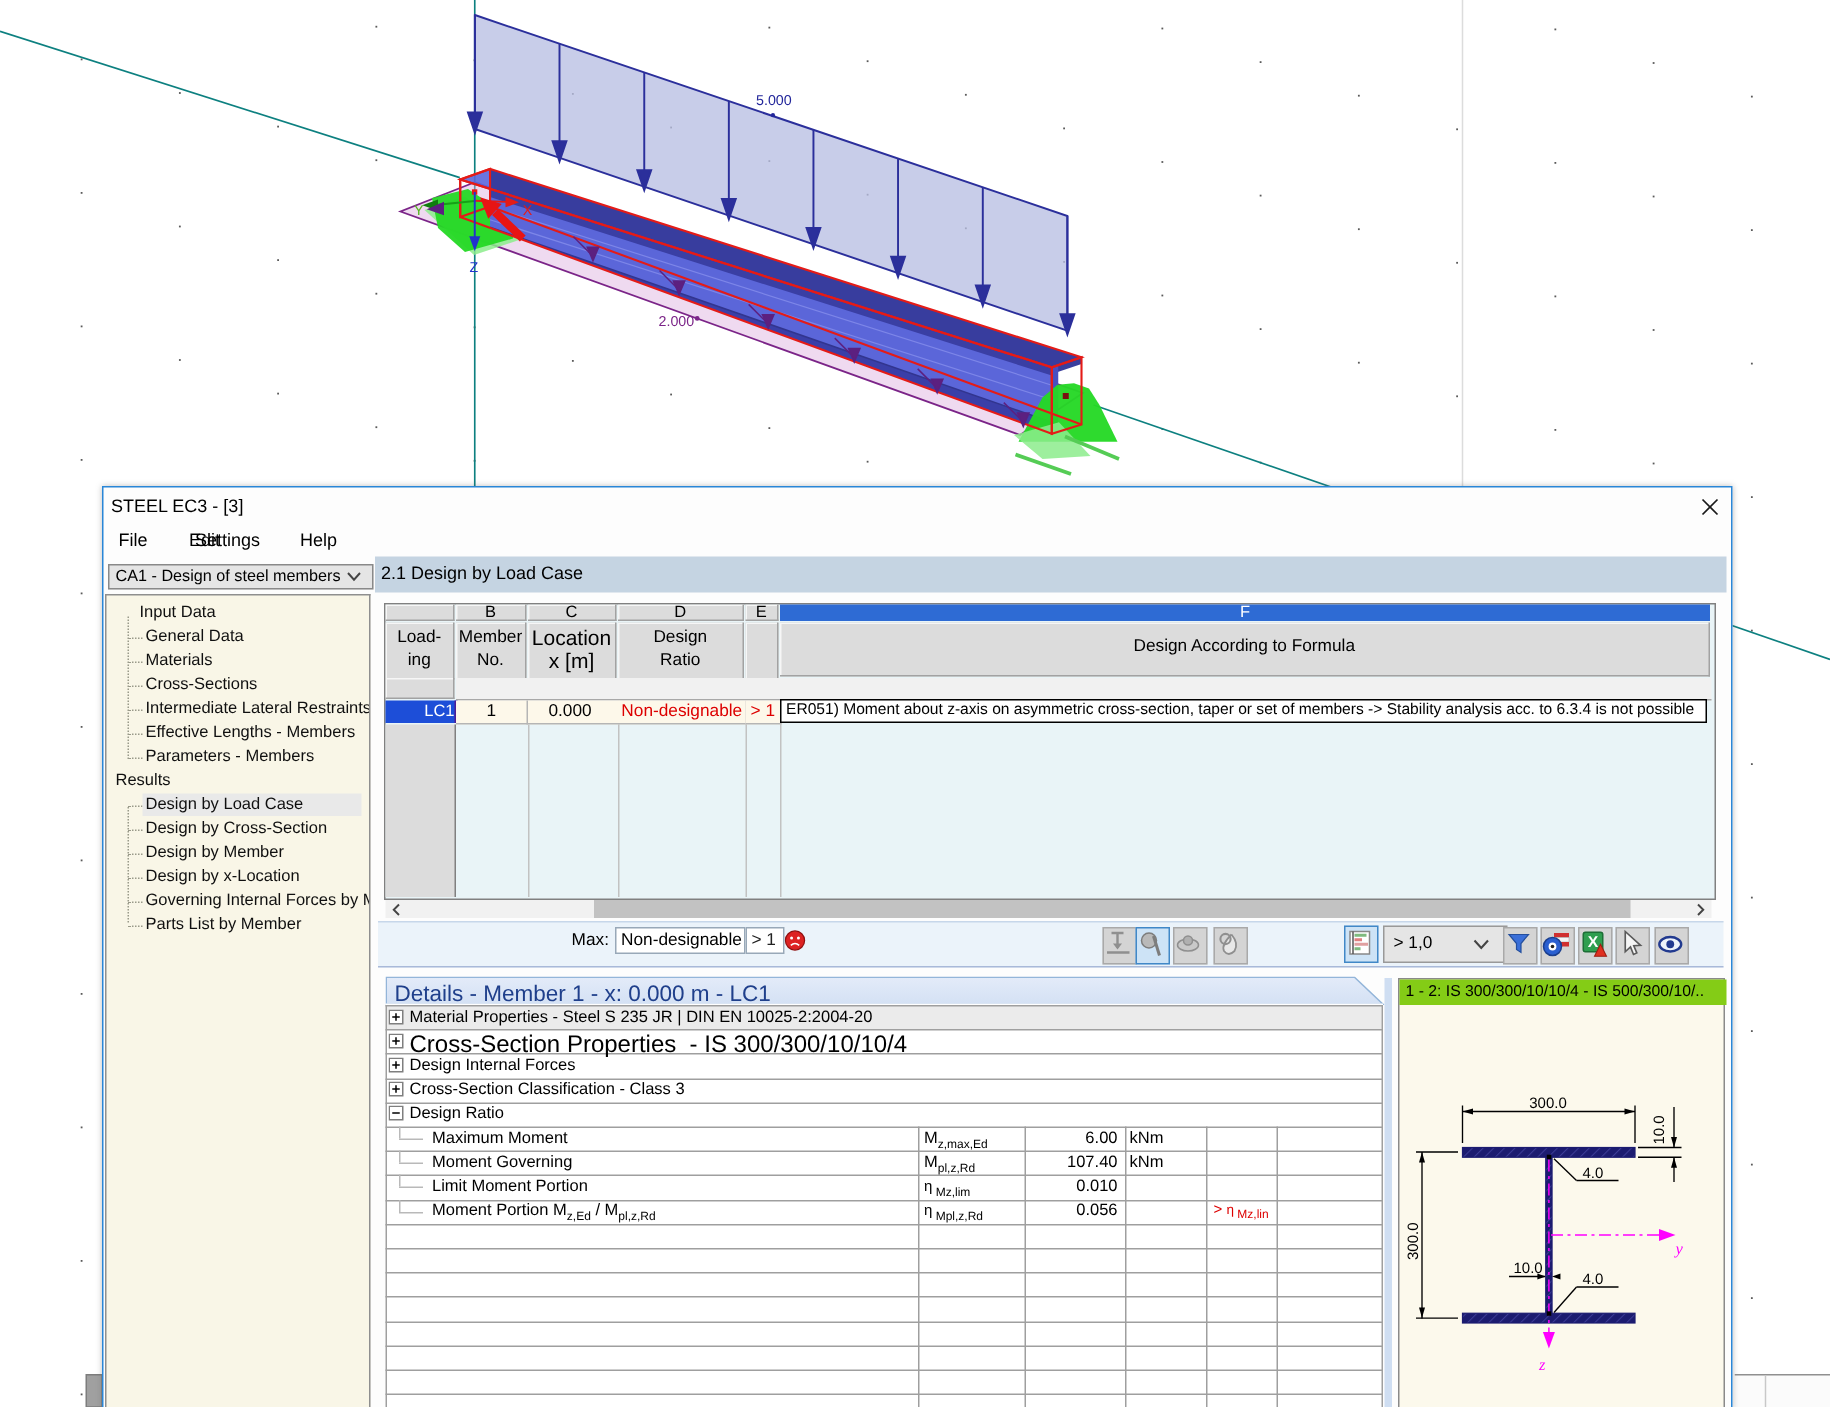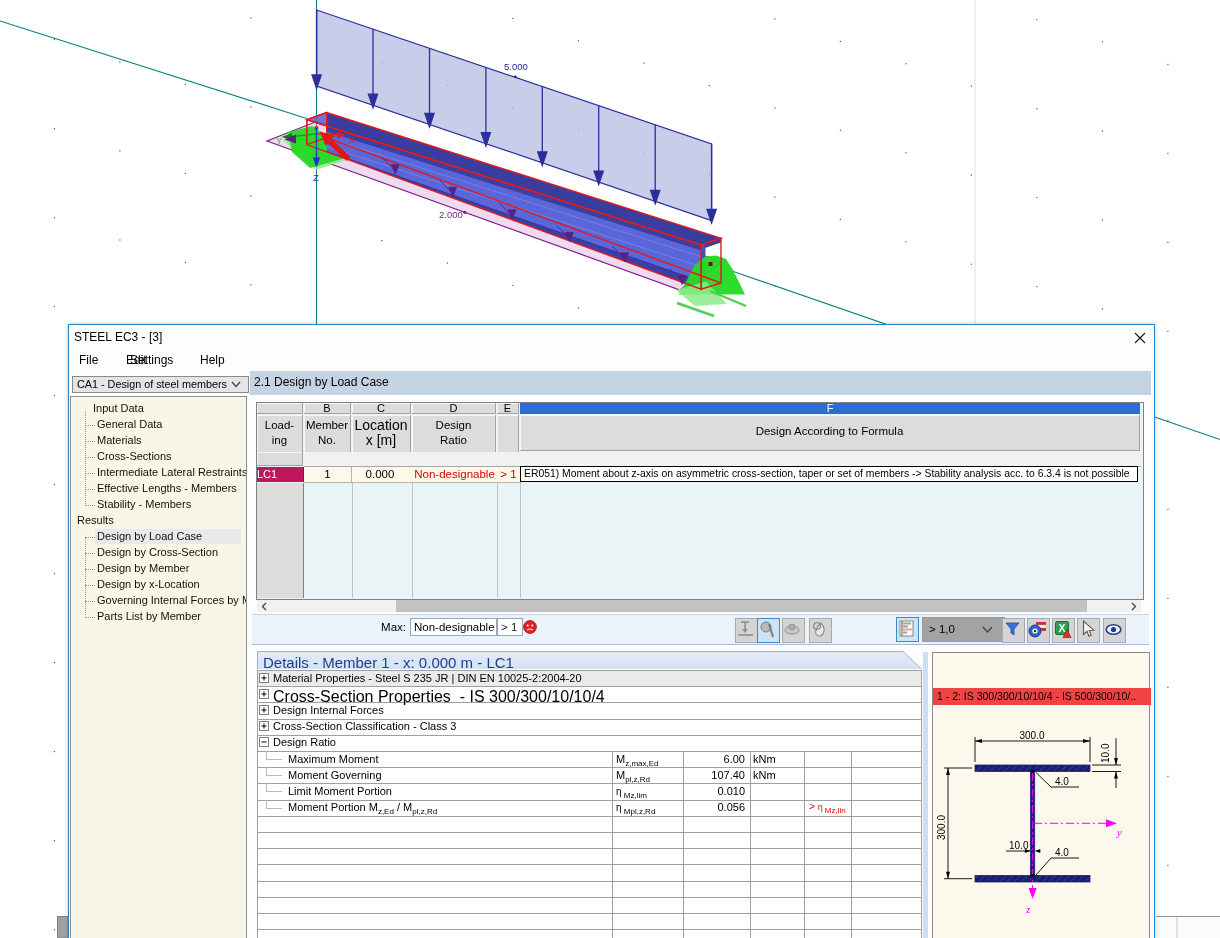--- a/index.html
+++ b/index.html
@@ -214,21 +214,21 @@
 <div class="ti" style="left:26px;top:21px;">General Data</div>
 <div class="dotl" style="left:14px;top:44px;width:10px;"></div>
 <div class="ti" style="left:26px;top:37px;">Materials</div>
 <div class="dotl" style="left:14px;top:60px;width:10px;"></div>
 <div class="ti" style="left:26px;top:53px;">Cross-Sections</div>
 <div class="dotl" style="left:14px;top:76px;width:10px;"></div>
 <div class="ti" style="left:26px;top:69px;">Intermediate Lateral Restraints</div>
 <div class="dotl" style="left:14px;top:92px;width:10px;"></div>
 <div class="ti" style="left:26px;top:85px;">Effective Lengths - Members</div>
 <div class="dotl" style="left:14px;top:108px;width:10px;"></div>
-<div class="ti" style="left:26px;top:101px;">Stability - Members</div>
+<div class="ti" style="left:26px;top:101px;">Parameters - Members</div>
 <div class="ti" style="left:6px;top:117px;">Results</div>
 <div class="dotl" style="left:14px;top:140px;width:10px;"></div>
 <div class="abs" style="left:24px;top:132px;width:146px;height:15px;background:#e9e9e9;"></div>
 <div class="ti" style="left:26px;top:133px;">Design by Load Case</div>
 <div class="dotl" style="left:14px;top:156px;width:10px;"></div>
 <div class="ti" style="left:26px;top:149px;">Design by Cross-Section</div>
 <div class="dotl" style="left:14px;top:172px;width:10px;"></div>
 <div class="ti" style="left:26px;top:165px;">Design by Member</div>
 <div class="dotl" style="left:14px;top:188px;width:10px;"></div>
 <div class="ti" style="left:26px;top:181px;">Design by x-Location</div>
@@ -250,21 +250,21 @@
 <div class="cell ghead" style="left:497px;top:403px;width:21px;height:10px;font-size:11px;text-align:center;line-height:10px;">E</div>
 <div class="cell" style="left:520px;top:403px;width:620px;height:11px;background:#2e6bd4;color:#fff;font-size:11px;text-align:center;line-height:11px;">F</div>
 <div class="cell ghead" style="left:257px;top:415px;width:45px;height:34px;font-size:11.5px;text-align:center;line-height:15px;padding-top:3px;">Load-<br>ing</div>
 <div class="cell ghead" style="left:304px;top:415px;width:46px;height:34px;font-size:11.5px;text-align:center;line-height:15px;padding-top:3px;">Member<br>No.</div>
 <div class="cell ghead" style="left:352px;top:415px;width:58px;height:34px;font-size:14px;text-align:center;line-height:15px;padding-top:3px;">Location<br>x [m]</div>
 <div class="cell ghead" style="left:412px;top:415px;width:83px;height:34px;font-size:11.5px;text-align:center;line-height:15px;padding-top:3px;">Design<br>Ratio</div>
 <div class="cell ghead" style="left:497px;top:415px;width:21px;height:34px;font-size:11.5px;text-align:center;line-height:15px;padding-top:3px;"></div>
 <div class="cell ghead" style="left:520px;top:415px;width:619px;height:35px;font-size:11.5px;text-align:center;line-height:15px;line-height:33px;">Design According to Formula</div>
 <div class="cell ghead" style="left:257px;top:452px;width:45px;height:13px;"></div>
 <div class="cell" style="left:304px;top:452px;width:837px;height:14px;background:#f1f1f1;border-bottom:1px solid #a8a8a8;"></div>
-<div class="cell" style="left:257px;top:467px;width:46px;height:15px;background:#be185d;color:#fff;font-size:11px;text-align:left;line-height:15px;border-right:2px solid #4c1d95;">LC1</div>
+<div class="cell" style="left:257px;top:467px;width:46px;height:15px;background:#1d4ed8;color:#fff;font-size:11px;text-align:right;line-height:15px;border-right:2px solid #4c1d95;">LC1</div>
 <div class="cell cream" style="left:304px;top:467px;width:47px;height:15px;font-size:11.5px;text-align:center;line-height:15px;border-bottom:1px solid #b5b5b5;">1</div>
 <div class="cell cream" style="left:352px;top:467px;width:56px;height:15px;font-size:11.5px;text-align:center;line-height:15px;padding-right:4px;border-bottom:1px solid #b5b5b5;">0.000</div>
 <div class="cell cream red" style="left:412px;top:467px;width:85px;height:15px;font-size:11.5px;text-align:center;line-height:15px;border-bottom:1px solid #b5b5b5;">Non-designable</div>
 <div class="cell cream red" style="left:497px;top:467px;width:23px;height:15px;font-size:11.5px;text-align:center;line-height:15px;border-bottom:1px solid #b5b5b5;">&gt; 1</div>
 <div class="cell" style="left:520px;top:466px;width:613px;height:14px;background:#fff;border:1px solid #000;font-size:10.4px;line-height:14px;padding-left:3px;">ER051) Moment about z-axis on asymmetric cross-section, taper or set of members -&gt; Stability analysis acc. to 6.3.4 is not possible</div>
 <div class="cell" style="left:257px;top:483px;width:46px;height:115px;background:#dcdcdc;border-right:1px solid #808080;"></div>
 <div class="abs" style="left:352px;top:483px;width:1px;height:115px;background:#c2c2c2;"></div>
 <div class="abs" style="left:412px;top:483px;width:1px;height:115px;background:#c2c2c2;"></div>
 <div class="abs" style="left:497px;top:483px;width:1px;height:115px;background:#c2c2c2;"></div>
 <div class="abs" style="left:520px;top:483px;width:1px;height:115px;background:#c2c2c2;"></div>
@@ -312,21 +312,21 @@
   </svg>
 <div class="btn btnsel" style="left:896px;top:617px;"></div>
 <svg class="abs" style="left:896px;top:617px;" width="21" height="23">
     <rect x="4" y="4" width="13" height="15" fill="#fff" stroke="#888"></rect>
     <line x1="6" y1="4" x2="6" y2="19" stroke="#555"></line>
     <rect x="7" y="5.5" width="8" height="2" fill="#7fba7f"></rect>
     <rect x="7" y="8.5" width="5" height="2" fill="#e07f7f"></rect>
     <rect x="7" y="11.5" width="9" height="2" fill="#e0a0a0"></rect>
     <rect x="7" y="14.5" width="4" height="2" fill="#7fba7f"></rect>
   </svg>
-<div class="abs" style="left:922px;top:617px;width:75px;height:23px;background:#a3a3a3;border:1px solid #999;font-size:11.5px;line-height:23px;padding-left:6px;">&gt; 1,0</div>
+<div class="abs" style="left:922px;top:617px;width:75px;height:23px;background:#e5e5e5;border:1px solid #999;font-size:11.5px;line-height:23px;padding-left:6px;">&gt; 1,0</div>
 <svg class="abs" style="left:982px;top:625px;" width="12" height="10">
     <path d="M1 2 L5.5 7 L10 2" stroke="#444" stroke-width="1.4" fill="none"></path>
   </svg>
 <div class="btn" style="left:1002px;top:618px;"></div>
 <svg class="abs" style="left:1002px;top:618px;" width="21" height="23">
     <polygon points="4,5 17,5 12,11 12,17 9,15 9,11" fill="#3a6fd8" stroke="#244f9d" stroke-width="0.8"></polygon>
   </svg>
 <div class="btn" style="left:1027px;top:618px;"></div>
 <svg class="abs" style="left:1027px;top:618px;" width="21" height="23">
     <rect x="9" y="4" width="10" height="3" fill="#d03030"></rect>
@@ -435,21 +435,21 @@
 <div class="abs" style="left:809px;top:801.1px;font-size:10px;white-space:nowrap;"><span class="red">&gt; <span style="font-size:9px;">η</span><sub>&nbsp;Mz,lin</sub></span></div>
 <div class="abs" style="left:612px;top:751.0px;width:1px;height:187.0px;background:#9f9f9f;"></div>
 <div class="abs" style="left:683px;top:751.0px;width:1px;height:187.0px;background:#9f9f9f;"></div>
 <div class="abs" style="left:750px;top:751.0px;width:1px;height:187.0px;background:#9f9f9f;"></div>
 <div class="abs" style="left:803.5px;top:751.0px;width:1px;height:187.0px;background:#9f9f9f;"></div>
 <div class="abs" style="left:851px;top:751.0px;width:1px;height:187.0px;background:#9f9f9f;"></div>
 <div class="abs" style="left:257px;top:670px;width:1px;height:268px;background:#9f9f9f;"></div>
 <div class="abs" style="left:921px;top:670px;width:1px;height:268px;background:#9f9f9f;"></div>
 <div class="abs" style="left:923px;top:652px;width:5px;height:286px;background:#cfdef2;"></div>
 <div class="abs" style="left:932px;top:652px;width:216px;height:286px;border:1px solid #8a8a8a;background:#fcf9ec;"></div>
-<div class="abs" style="left:933px;top:688px;width:214px;height:17px;background:#ef4444;font-size:10.5px;line-height:17px;padding-left:4px;white-space:nowrap;overflow:hidden;">1 - 2: IS 300/300/10/10/4 - IS 500/300/10/..</div>
+<div class="abs" style="left:933px;top:653px;width:214px;height:17px;background:#84cc16;font-size:10.5px;line-height:17px;padding-left:4px;white-space:nowrap;overflow:hidden;">1 - 2: IS 300/300/10/10/4 - IS 500/300/10/..</div>
 <svg class="abs" style="left:933px;top:671px;" width="214" height="266" viewBox="933 671 214 266">
     <defs>
       <pattern id="hh" width="5" height="5" patternUnits="userSpaceOnUse" patternTransform="rotate(45)">
         <rect width="5" height="5" fill="#1c1c70"></rect>
         <line x1="0" y1="0" x2="0" y2="5" stroke="#3c3c96" stroke-width="1.4"></line>
       </pattern>
     </defs>
     <rect x="975" y="765" width="115" height="6.5" fill="url(#hh)" stroke="#1c1c70" stroke-width="0.8"></rect>
     <rect x="975" y="875.5" width="115" height="6.5" fill="url(#hh)" stroke="#1c1c70" stroke-width="0.8"></rect>
     <rect x="1030.5" y="771.5" width="4.2" height="104" fill="url(#hh)" stroke="#1c1c70" stroke-width="0.8"></rect>

